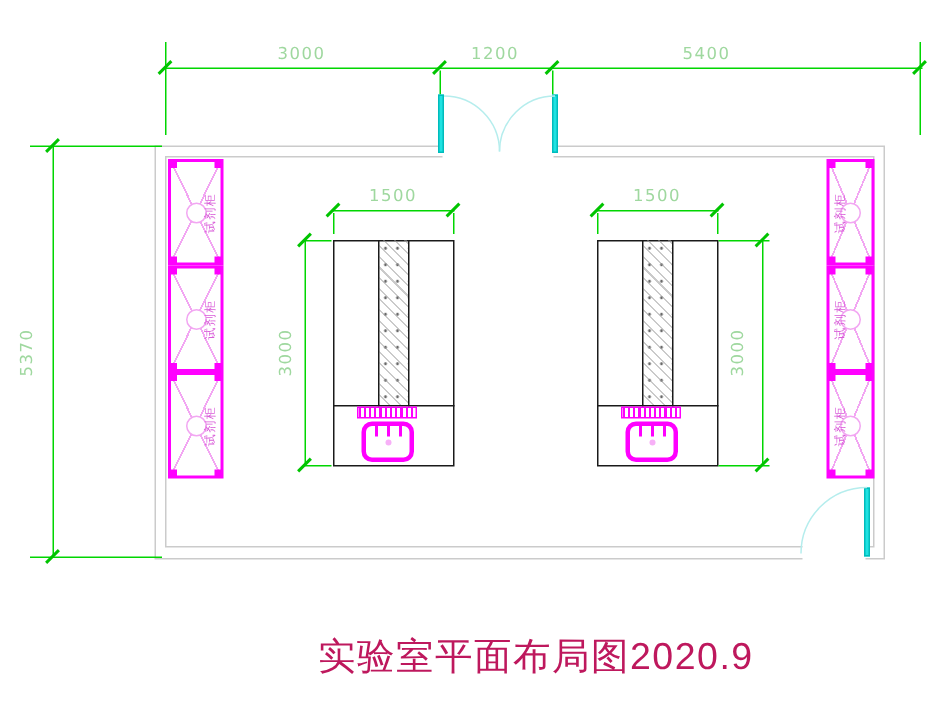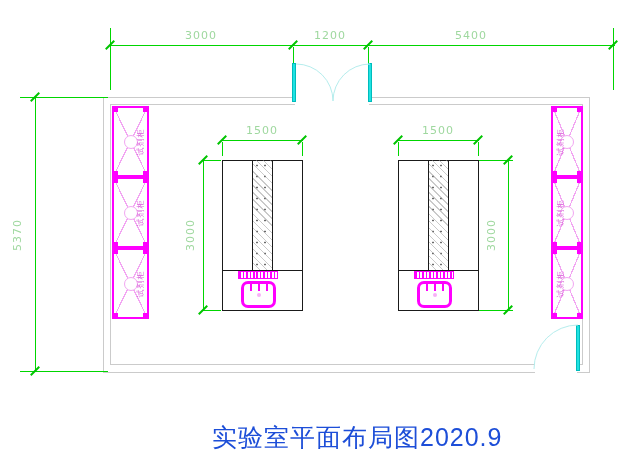--- a/index.html
+++ b/index.html
@@ -37,21 +37,21 @@
            radial-gradient(circle,#6a6a6a .8px,transparent 1.2px);
          background-size:auto,8px 11px;}
   .bdiv{position:absolute;height:1px;background:#1a1a1a;}
   
   .comb{position:absolute;border:1px solid #ff00ff;box-sizing:border-box;
         background:repeating-linear-gradient(90deg,#ff00ff 0 1.5px,#fff 1.5px 3.5px);}
   .sbody{position:absolute;border:3px solid #ff00ff;border-radius:7px;box-sizing:border-box;background:#fff;}
   .stick{position:absolute;top:0;width:2px;height:7px;background:#ff00ff;}
   .sdot{position:absolute;width:4px;height:4px;border-radius:50%;background:#f7b0f7;}
   
-  .title{position:absolute;color:#1d4ed8;font-size:25px;letter-spacing:1px;text-align:center;
+  .title{position:absolute;color:#be185d;font-size:25px;letter-spacing:1px;text-align:center;
          font-family:"Liberation Sans","DejaVu Sans",sans-serif;white-space:nowrap;}
 </style>
 </head>
 <body>
 
 <div id="plan">
 
   <div class="wall" style="left:103px;top:97px;width:487px;height:276px;"></div>
   <div class="wall" style="left:110px;top:104px;width:473px;height:261px;"></div>
 

